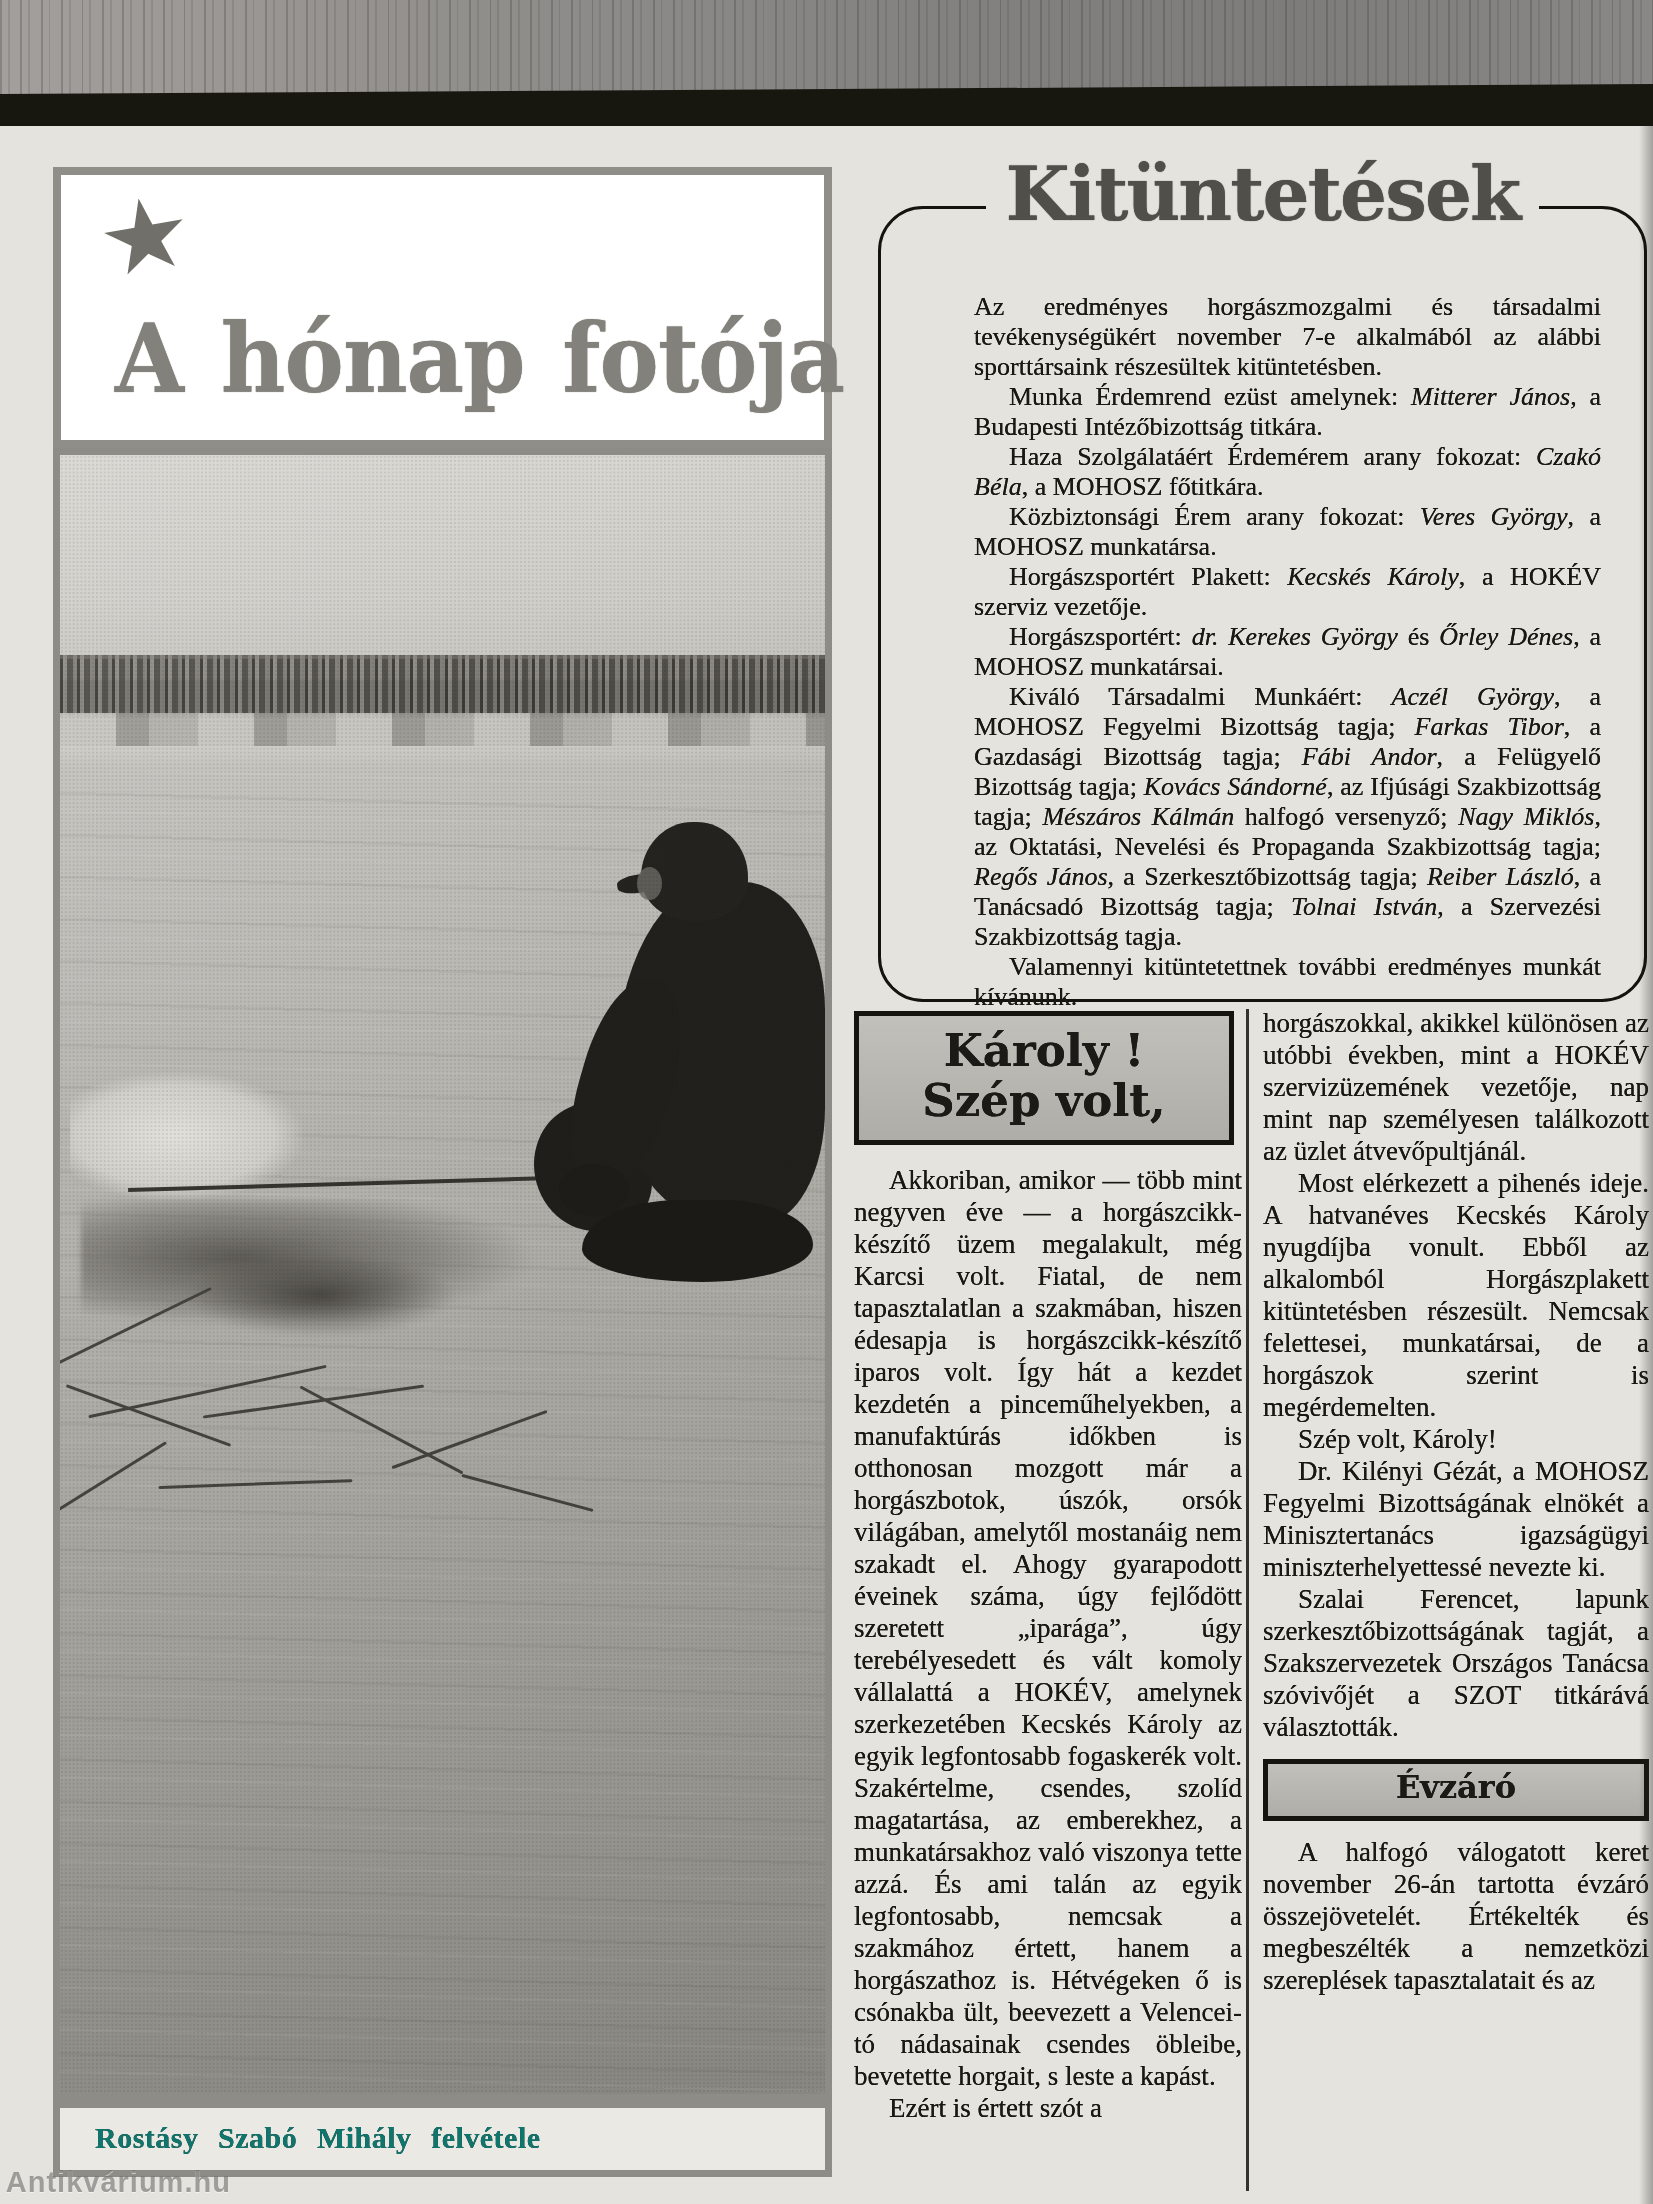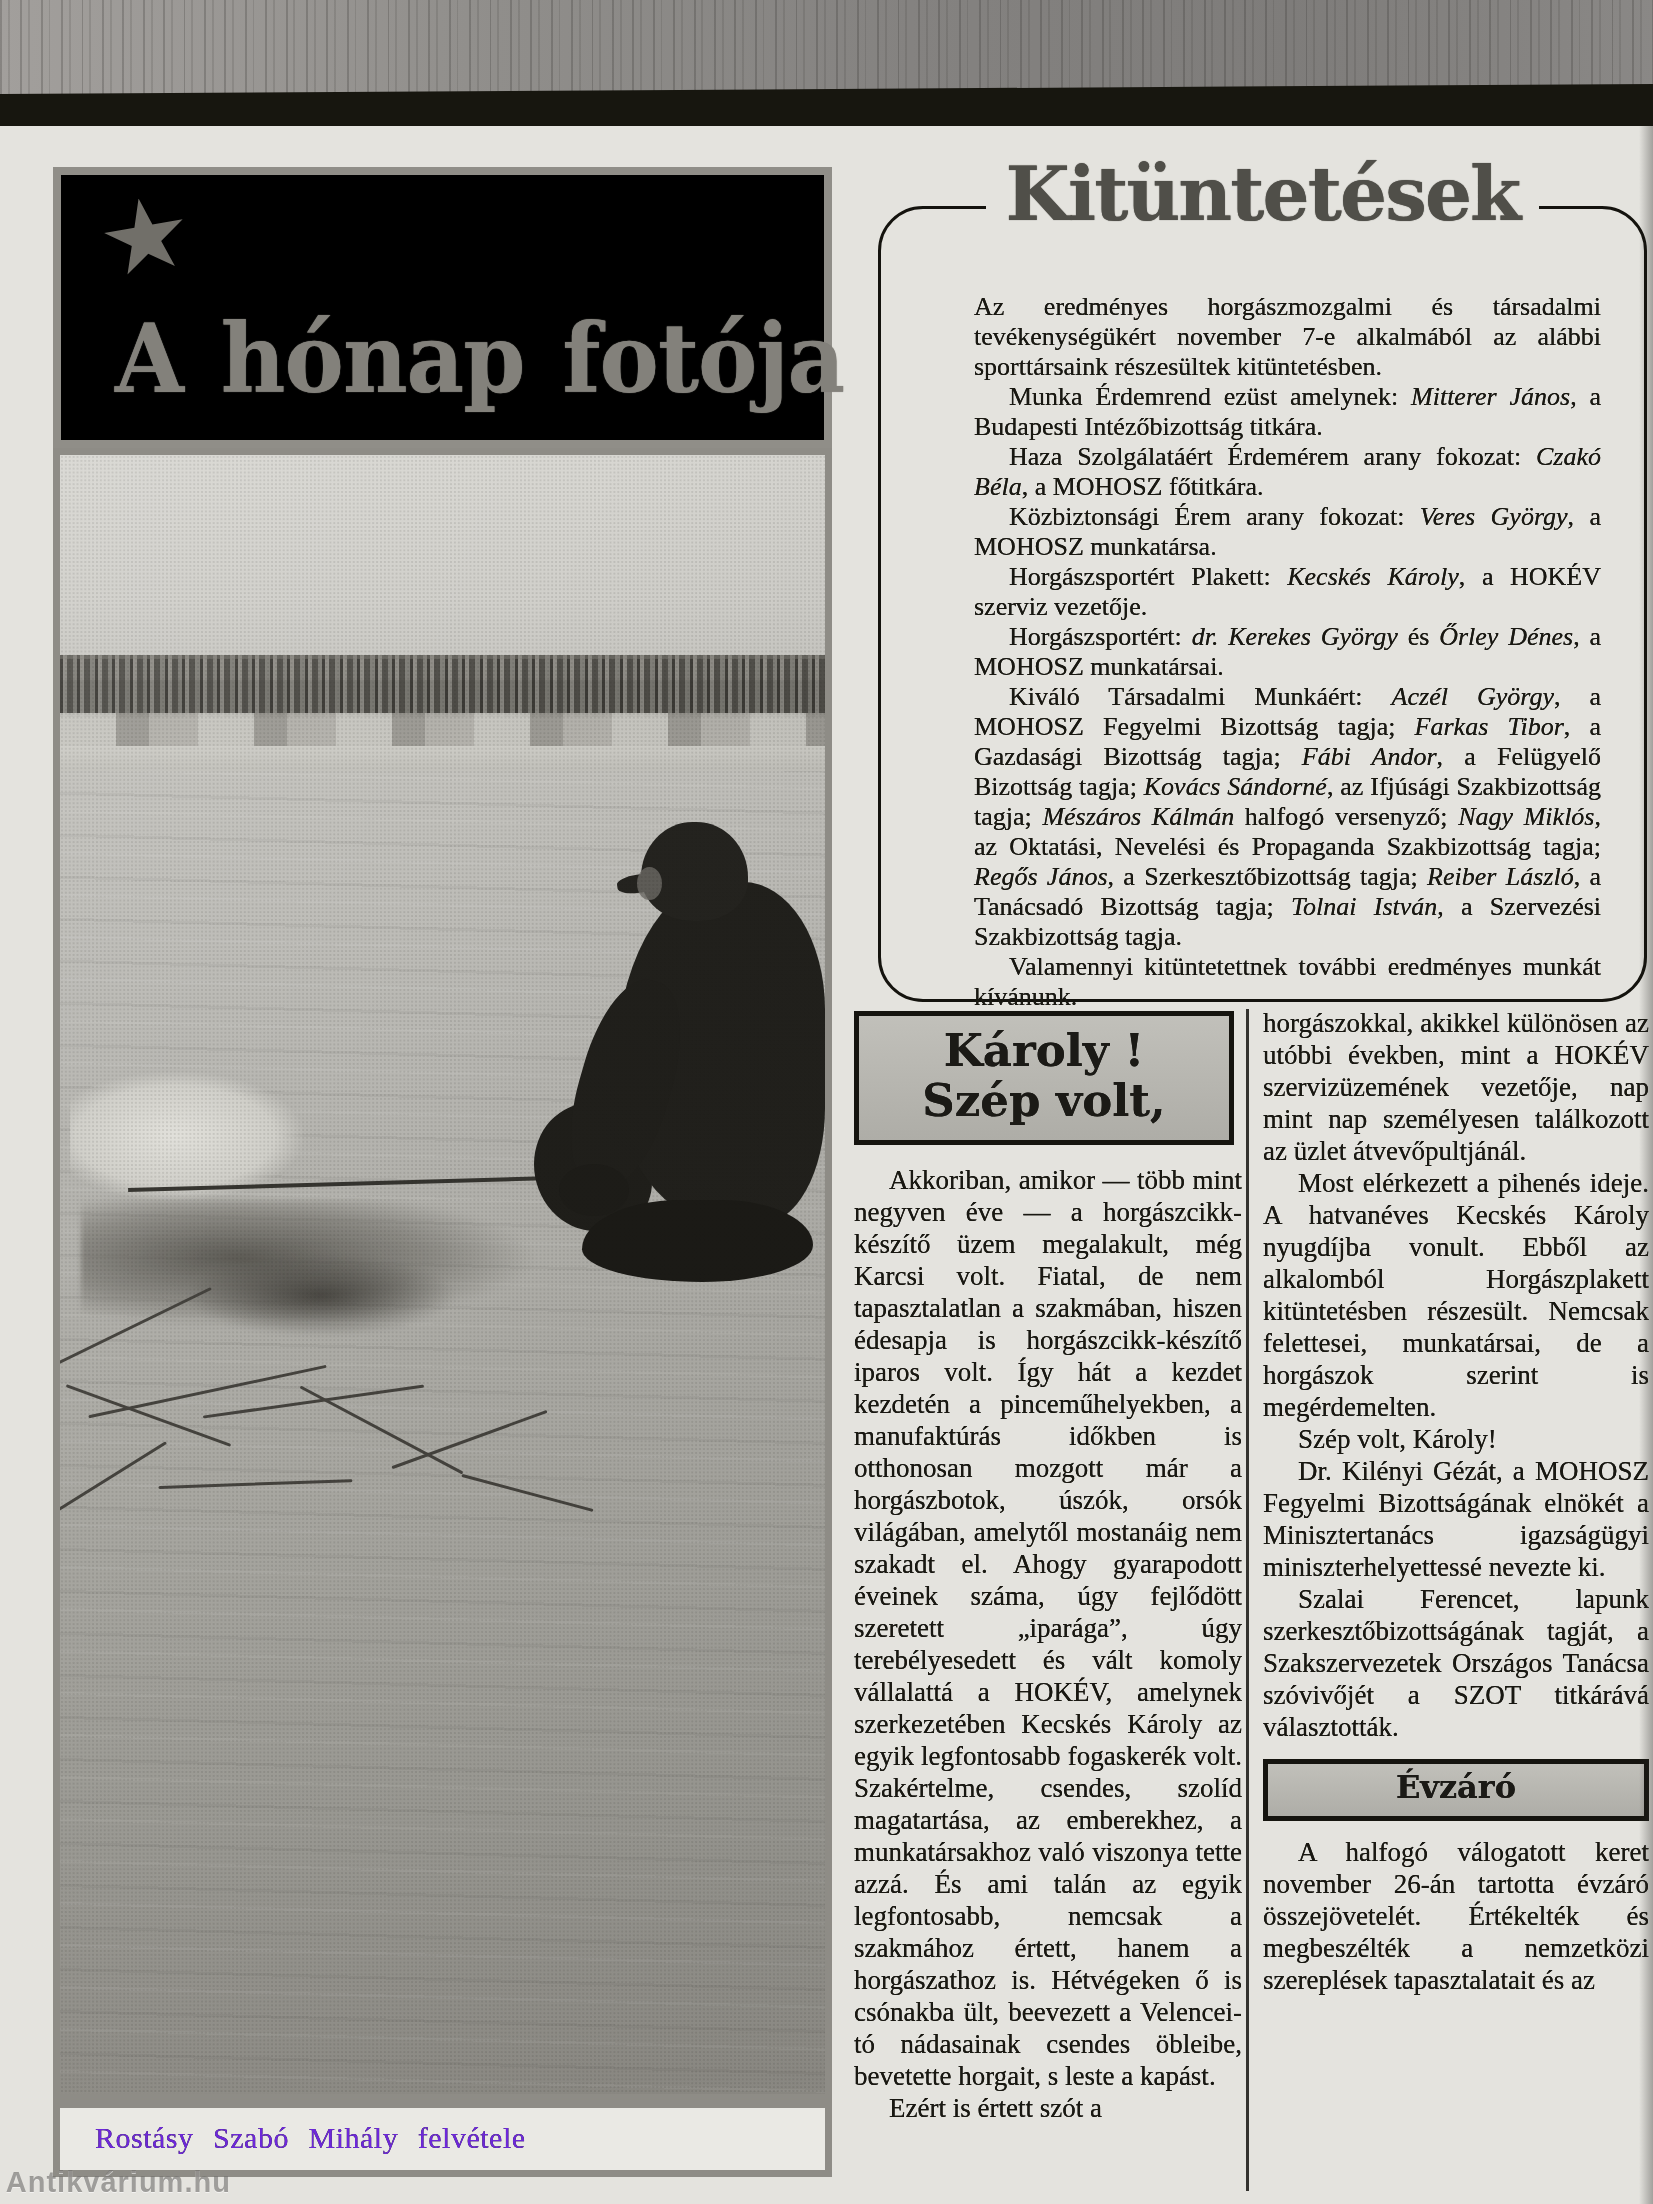--- a/index.html
+++ b/index.html
@@ -24,21 +24,21 @@
     background:#e4e3de;
   }
   .page-edge{
     position:absolute;right:0;top:126px;width:15.5px;height:2079px;
     background:linear-gradient(90deg, rgba(0,0,0,0), rgba(40,39,36,.38));
   }
 
   
   .title-box{
     position:absolute;left:53px;top:167px;width:779px;height:281px;
-    border:8.7px solid #908e88;background:#000000;box-sizing:border-box;
+    border:8.7px solid #908e88;background:#ffffff;box-sizing:border-box;
   }
   .star{
     position:absolute;left:43px;top:23px;width:83px;height:80px;background:#716f69;
     clip-path:polygon(50% 0%,61% 35%,98% 35%,68% 57%,79% 91%,50% 70%,21% 91%,32% 57%,2% 35%,39% 35%);
     transform:rotate(-10deg);
   }
   .feature-title{
     position:absolute;left:54px;bottom:25px;margin:0;
     font-family:"DejaVu Serif",serif;font-weight:bold;font-size:89px;
     color:#83817b;letter-spacing:-1px;word-spacing:7.8px;
@@ -88,21 +88,21 @@
   .ph-half{position:absolute;inset:0;background-image:radial-gradient(rgba(25,24,20,.10) 1px, rgba(0,0,0,0) 1.3px);
     background-size:3.9px 3.9px;}
   .ph-vig{position:absolute;inset:0;
     background:linear-gradient(115deg, rgba(255,255,255,.07) 0%, rgba(0,0,0,0) 35%, rgba(25,24,20,.07) 90%);}
   .caption-box{
     position:absolute;left:53px;top:2101px;width:779px;height:76px;
     border:7.8px solid #8e8c86;background:#eae9e4;box-sizing:border-box;
   }
   .caption-box span{
     position:absolute;left:35px;top:50%;transform:translateY(-52%);
-    font-weight:normal;font-size:30px;color:#6d28d9;word-spacing:11.6px;letter-spacing:0.5px;
+    font-weight:bold;font-size:30px;color:#0f766e;word-spacing:11.6px;letter-spacing:0.5px;
     text-shadow:0 0 0.5px #161510;white-space:nowrap;
   }
 
   
   .awards-headline{
     position:absolute;left:878px;top:151px;width:769px;margin:0;text-align:center;z-index:2;
     font-family:"DejaVu Serif",serif;font-weight:bold;font-size:74px;color:#504f49;
     letter-spacing:-1.9px;text-shadow:0 0 1px #504f49;
   }
   .awards-headline span{background:#e4e3de;padding:0 19.4px;}

